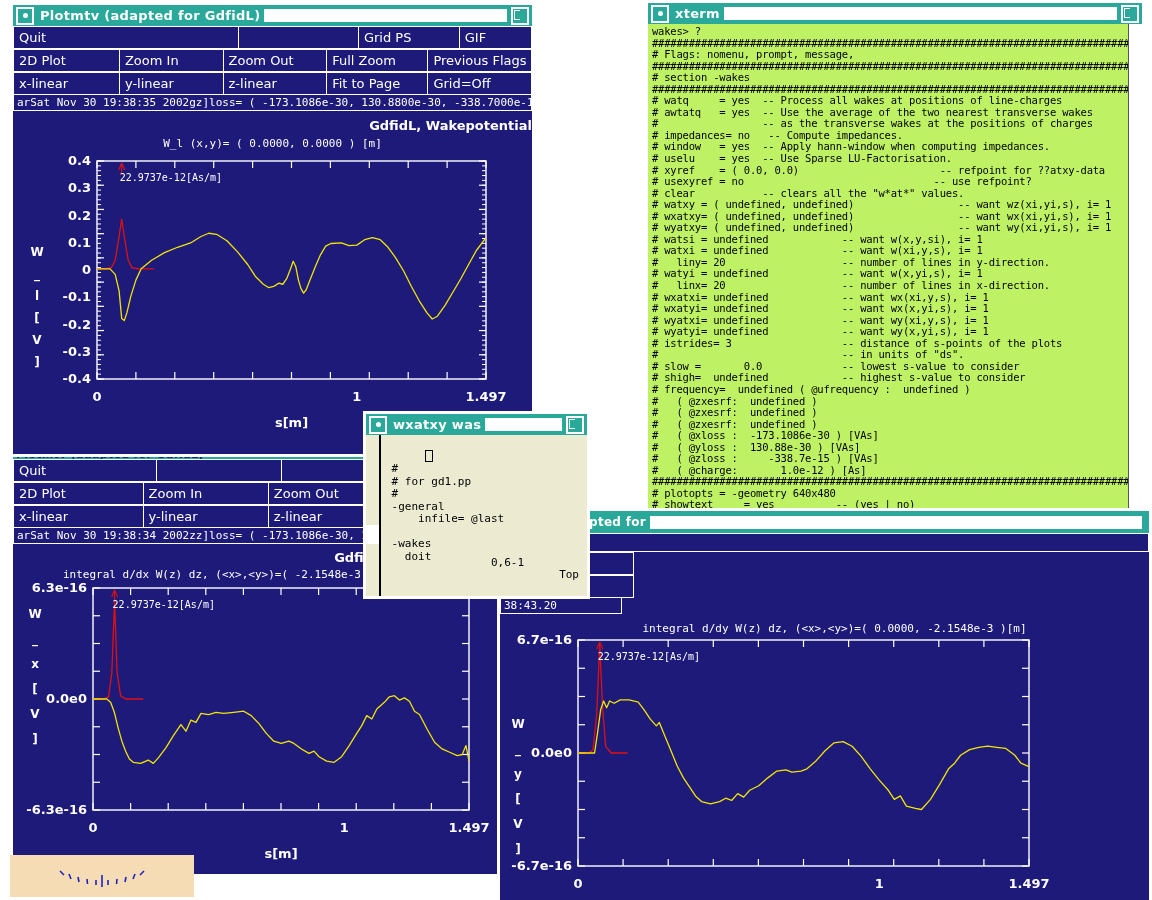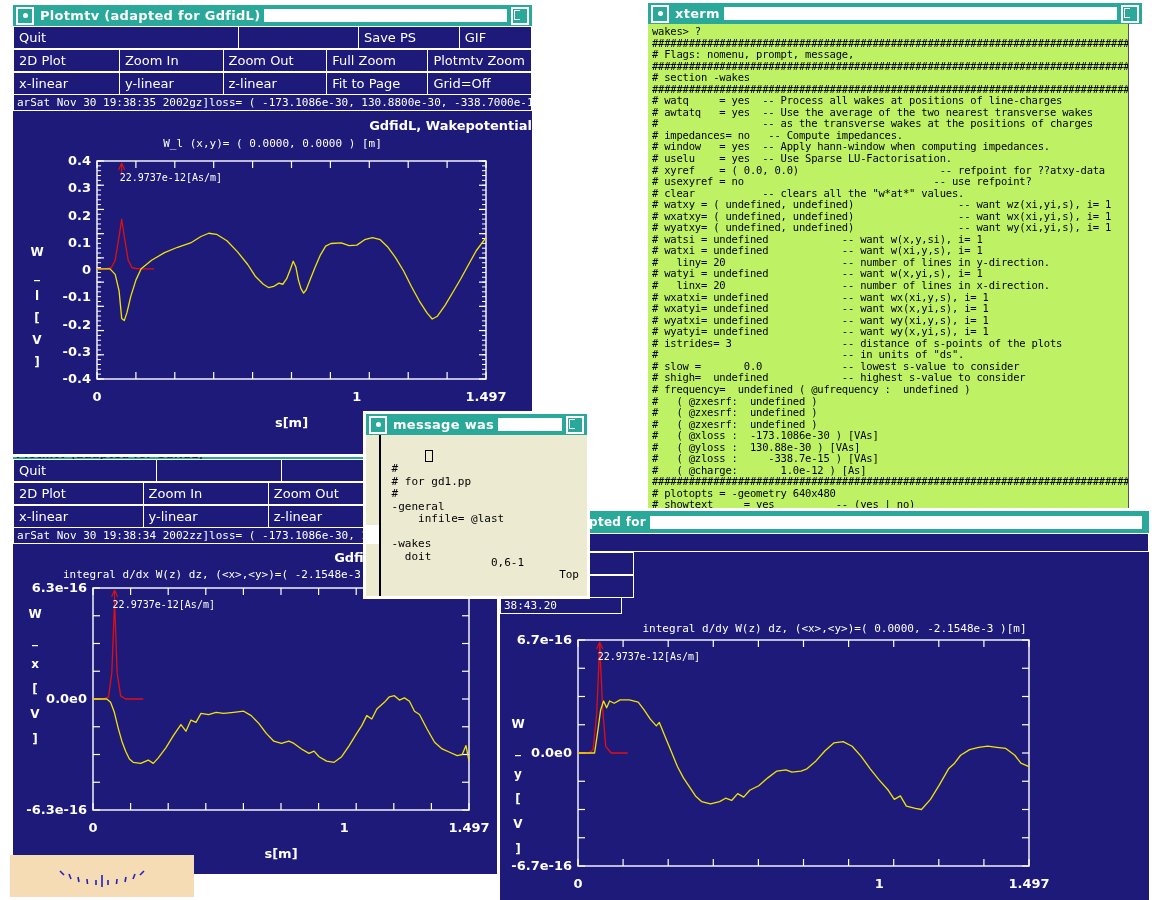--- a/index.html
+++ b/index.html
@@ -386,33 +386,33 @@
     <div class="tb-title">Plotmtv (adapted for GdfidL)</div>
     <div class="tb-fill"></div>
     <div class="tb-resize"></div>
   </div>
   <div class="plotwin-body" style="height:calc(100% - 21px);">
     <table class="menutable">
       <tbody>
           <tr>
         <td style="width:45%;">Quit</td>
         <td style="width:23%;"></td>
-        <td style="width:19%;">Save PS</td>
+        <td style="width:19%;">Grid PS</td>
         <td style="width:13%;">GIF</td>
       </tr>
     </tbody>
       </table>
     <table class="menutable">
       <tbody>
           <tr>
         <td style="width:20.5%;">2D Plot</td>
         <td style="width:20%;">Zoom In</td>
         <td style="width:20%;">Zoom Out</td>
         <td style="width:19.5%;">Full Zoom</td>
-        <td style="width:20%;">Plotmtv Zoom</td>
+        <td style="width:20%;">Previous Flags</td>
       </tr>
     </tbody>
       </table>
     <table class="menutable">
       <tbody>
           <tr>
         <td style="width:20.5%;">x-linear</td>
         <td style="width:20%;">y-linear</td>
         <td style="width:20%;">z-linear</td>
         <td style="width:19.5%;">Fit to Page</td>
@@ -584,21 +584,21 @@
           <text x="24" y="193" fill="#fff" text-anchor="middle" font-family="&quot;DejaVu Sans&quot;, sans-serif" font-weight="bold" font-size="12">V</text>
           <text x="24" y="215" fill="#fff" text-anchor="middle" font-family="&quot;DejaVu Sans&quot;, sans-serif" font-weight="bold" font-size="12">]</text>
         </svg>
     </div>
   </div>
 </div>
 
 <div class="win wborder" style="left:363px;top:411px;width:227px;height:188px;">
   <div class="titlebar">
     <div class="tb-menu"></div>
-    <div class="tb-title">message was</div>
+    <div class="tb-title">wxatxy was</div>
     <div class="tb-fill"></div>
     <div class="tb-resize"></div>
   </div>
   <div class="cmd-body" style="height:calc(100% - 21px);">
     <div class="cmd-gutter">
       <div class="gthumb"></div>
     </div>
     <div class="cmd-text">
       <span class="ecursor"></span><span id="cmd-out">
  #

